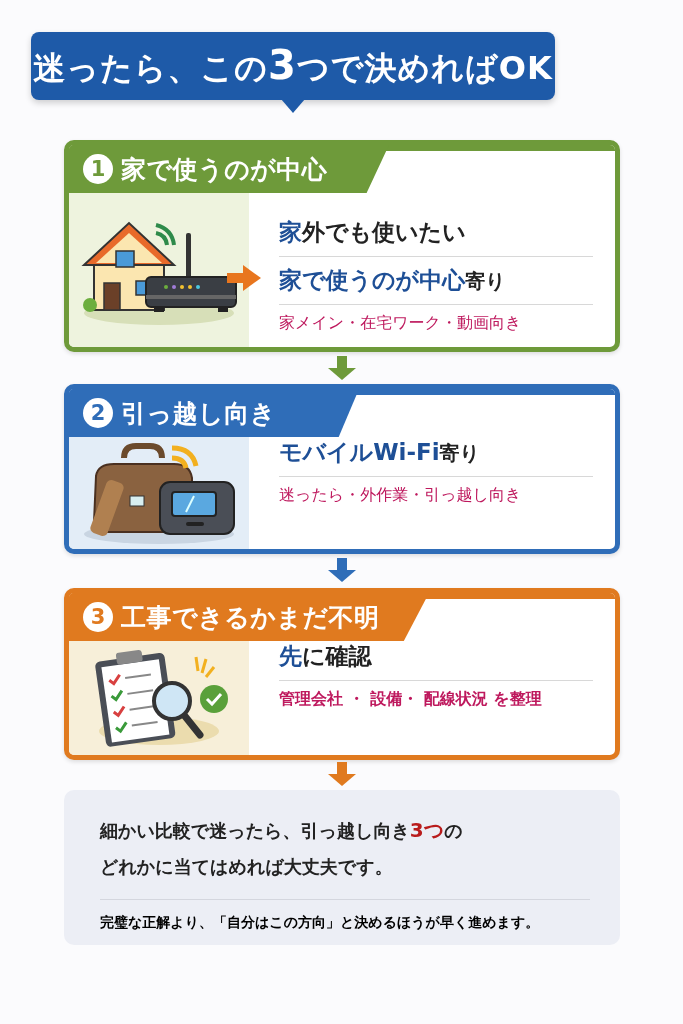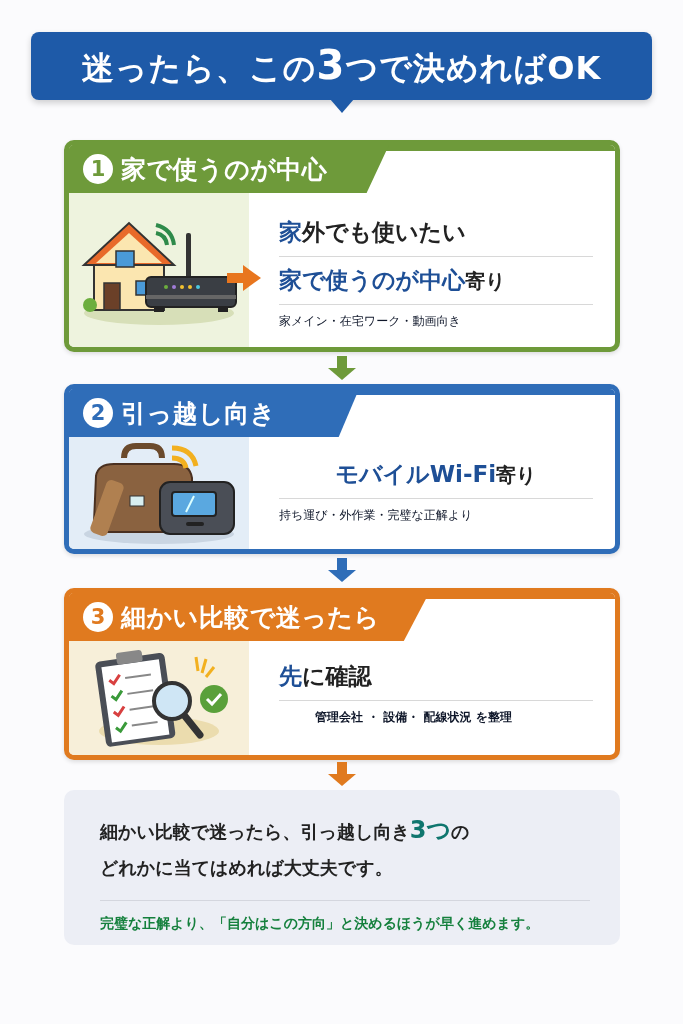--- a/index.html
+++ b/index.html
@@ -1,20 +1,20 @@
 <!DOCTYPE html>
 <html><head>
 <meta charset="utf-8">
 <style>
   * { box-sizing: border-box; margin: 0; padding: 0; }
   html, body { width: 683px; height: 1024px; background: #fbfbfd; overflow: hidden; }
   body { font-family: "DejaVu Sans", "Liberation Sans", sans-serif; color: #222; position: relative; }
 
   .banner {
-    position: absolute; left: 31px; top: 32px; width: 621px; height: 68px;
+    position: absolute; left: 31px; top: 32px; width: 524px; height: 68px;
     background: #1e5aa8; border-radius: 8px;
     box-shadow: 0 3px 6px rgba(0,0,0,0.18);
     display: flex; align-items: center; justify-content: center;
   }
   .banner::after {
     content: ""; position: absolute; left: 50%; bottom: -13px; transform: translateX(-50%);
     border-left: 12px solid transparent; border-right: 12px solid transparent; border-top: 14px solid #1e5aa8;
   }
   .banner-title { color: #fff; font-weight: bold; font-size: 32px; letter-spacing: 1px; }
   .banner-title .big { font-size: 40px; }
@@ -37,35 +37,35 @@
   }
   .card-head-title { color: #fff; font-weight: bold; font-size: 25px; letter-spacing: 0.5px; white-space: nowrap; }
   .illus {
     position: absolute; left: 0; top: 48px; bottom: 0; width: 180px; background: var(--tint);
     display: flex; align-items: center; justify-content: center;
   }
   .content { position: absolute; left: 180px; top: 48px; right: 0; bottom: 0; padding: 0 22px 0 30px; }
   .line1 { font-weight: bold; font-size: 23px; color: #222; white-space: nowrap; }
   .accent { color: #1e4f96; }
   .sep { height: 1px; background: #d8d8d8; margin: 8px 0; }
-  .sub { font-size: 12px; color: #0f172a; white-space: nowrap; }
+  .sub { font-size: 16px; color: #be185d; white-space: nowrap; }
 
   .arrow { position: absolute; left: 328px; width: 28px; }
   .arrow .stem { width: 10px; height: 12px; margin: 0 auto; background: var(--c); }
   .arrow .head { width: 0; height: 0; margin: 0 auto;
     border-left: 14px solid transparent; border-right: 14px solid transparent; border-top: 12px solid var(--c); }
 
   .summary {
     position: absolute; left: 64px; top: 790px; width: 556px; height: 155px;
     background: #eceef5; border-radius: 10px; padding: 22px 30px 0 36px;
   }
   .sum-line { font-weight: bold; font-size: 18px; color: #222; line-height: 36px; white-space: nowrap; }
-  .sum-line .three { color: #0f766e; font-size: 24px; }
+  .sum-line .three { color: #b91c1c; font-size: 20px; }
   .sum-sep { height: 1px; background: #d4d6de; margin: 14px 0 14px 0; }
-  .sum-note { font-weight: bold; font-size: 14px; color: #15803d; white-space: nowrap; }
+  .sum-note { font-weight: bold; font-size: 14px; color: #000000; white-space: nowrap; }
 </style>
 </head>
 <body>
 
 <div class="banner">
   <div class="banner-title">
     <span>迷ったら、この</span><span class="big">3</span><span>つで決めればOK</span>
   </div>
 </div>
 
@@ -138,38 +138,38 @@
       <rect x="56" y="58" width="14" height="10" fill="#d8eef0" stroke="#333" stroke-width="1"></rect>
       <path d="M98 10 Q118 10 122 28" stroke="#f2b020" stroke-width="5" fill="none"></path>
       <path d="M98 20 Q110 20 112 30" stroke="#f2b020" stroke-width="5" fill="none"></path>
       <rect x="86" y="44" width="74" height="52" rx="10" fill="#4a4e56" stroke="#222" stroke-width="2"></rect>
       <rect x="98" y="54" width="44" height="24" rx="3" fill="#5aa8e0" stroke="#222" stroke-width="2"></rect>
       <line x1="112" y1="74" x2="120" y2="58" stroke="#dff" stroke-width="2"></line>
       <rect x="112" y="84" width="18" height="4" rx="2" fill="#222"></rect>
     </svg>
   </div>
   <div class="content">
-    <div class="line1" style="margin-top:22px;text-align:center;">
+    <div class="line1" style="">
       <span class="accent">モバイルWi-Fi</span><span style="font-size:20px;">寄り</span>
     </div>
     <div class="sep"></div>
-    <div class="sub">持ち運び・外作業・完璧な正解より</div>
+    <div class="sub">迷ったら・外作業・引っ越し向き</div>
   </div>
 </div>
 
 <div class="arrow" style="--c:#2f6db8; top:558px;">
     <div class="stem"></div>
     <div class="head"></div>
   </div>
 
 <div class="card" style="--c:#e07a1f; --tint:#f7efd9; top:588px; height:172px;">
   <div class="card-head-strip"></div>
   <div class="card-head" style="width:360px;">
     <div class="num-circle">3</div>
-    <div class="card-head-title">細かい比較で迷ったら</div>
+    <div class="card-head-title">工事できるかまだ不明</div>
   </div>
   <div class="illus">
     <svg width="170" height="110" viewBox="0 0 170 110">
       <ellipse cx="85" cy="88" rx="60" ry="14" fill="#ebdcae"></ellipse>
       <g transform="rotate(-8 60 55)">
         <rect x="26" y="14" width="70" height="86" rx="5" fill="#4a4e56"></rect>
         <rect x="32" y="20" width="58" height="76" fill="#fff"></rect>
         <rect x="48" y="8" width="26" height="12" rx="3" fill="#888"></rect>
         <path d="M38 34 l4 4 l7 -8" stroke="#d84040" stroke-width="3" fill="none"></path>
         <path d="M38 50 l4 4 l7 -8" stroke="#3a9a3a" stroke-width="3" fill="none"></path>
@@ -183,25 +183,25 @@
       <line x1="110" y1="72" x2="126" y2="92" stroke="#333" stroke-width="7" stroke-linecap="round"></line>
       <circle cx="98" cy="58" r="18" fill="#cfe6f5" stroke="#333" stroke-width="4"></circle>
       <line x1="122" y1="14" x2="124" y2="28" stroke="#f2b020" stroke-width="3"></line>
       <line x1="132" y1="16" x2="128" y2="30" stroke="#f2b020" stroke-width="3"></line>
       <line x1="140" y1="24" x2="132" y2="34" stroke="#f2b020" stroke-width="3"></line>
       <circle cx="140" cy="56" r="14" fill="#5aa03a"></circle>
       <path d="M133 56 l5 5 l9 -10" stroke="#fff" stroke-width="3" fill="none"></path>
     </svg>
   </div>
   <div class="content">
-    <div class="line1" style="margin-top:20px;">
+    <div class="line1" style="">
       <span class="accent">先</span><span>に確認</span>
     </div>
     <div class="sep"></div>
-    <div class="sub" style="font-weight:bold;margin-left:36px;">管理会社 ・ 設備・ 配線状況 を整理</div>
+    <div class="sub" style="font-weight:bold;">管理会社 ・ 設備・ 配線状況 を整理</div>
   </div>
 </div>
 
 <div class="arrow" style="--c:#e07a1f; top:762px;">
     <div class="stem"></div>
     <div class="head"></div>
   </div>
 
 <div class="summary">
   <div class="sum-line">

